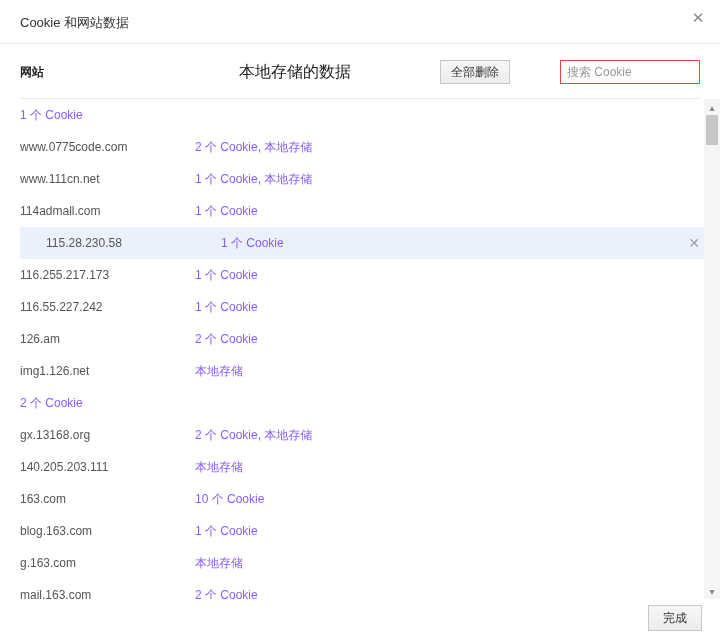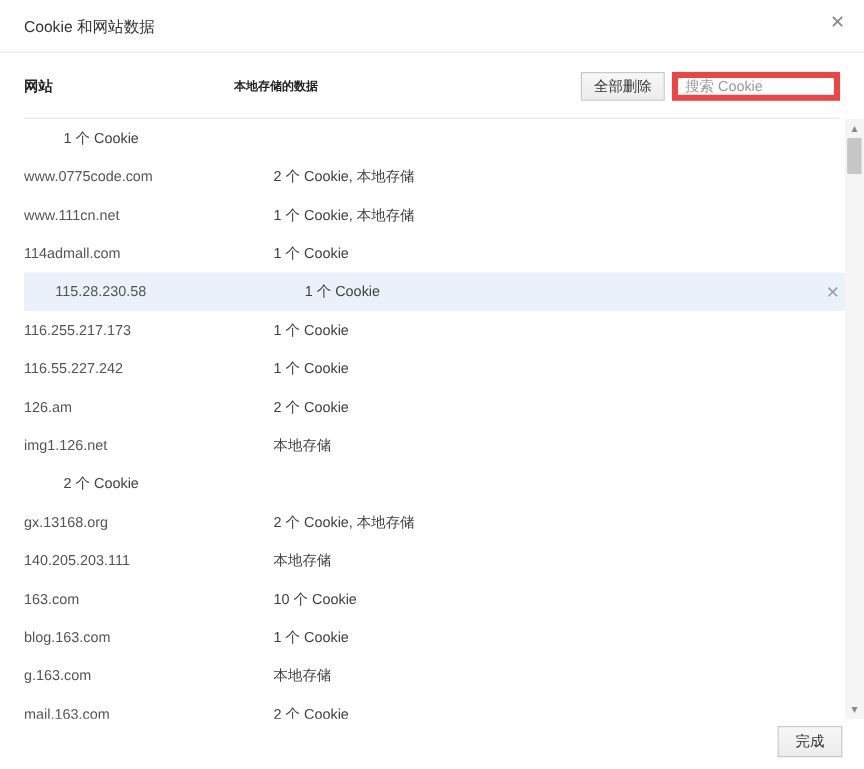--- a/index.html
+++ b/index.html
@@ -32,49 +32,50 @@
   width: 24px; height: 24px;
   display: flex; align-items: center; justify-content: center;
   color: #888;
   cursor: pointer;
   font-size: 15px;
 }
 .toolbar {
   display: flex;
   align-items: center;
   padding: 16px 20px 8px 20px;
+  gap: 44px;
 }
 .col-site-header {
   width: 175px;
   font-weight: bold;
   font-size: 12px;
   color: #222;
 }
 .col-data-header {
   flex: 1;
-  font-weight: bold;
-  font-size: 10px;
+  font-weight: normal;
+  font-size: 16px;
   color: #222;
 }
 .btn {
   height: 24px;
   padding: 0 10px;
   font-size: 12px;
   border: 1px solid #c8c8c8;
   background: linear-gradient(#f7f7f7, #ececec);
   color: #333;
   cursor: pointer;
 }
 .toolbar .btn { margin-right: 6px; }
 .search-input {
   height: 24px;
   width: 140px;
   padding: 0 6px;
   font-size: 12px;
-  border: 5px solid #ef4444;
+  border: 1px solid #ef4444;
   color: #333;
 }
 .search-input::placeholder { color: #999; }
 .divider {
   margin: 6px 20px 0 20px;
   border: none;
   border-top: 1px solid #e8e8e8;
 }
 .list-wrapper {
   position: relative;
@@ -89,21 +90,21 @@
 .row {
   display: flex;
   align-items: center;
   height: 32px;
   font-size: 12px;
   color: #555;
   position: relative;
 }
 .row + .row { border-top: none; }
 .row .site { width: 175px; color: #555; white-space: nowrap; }
-.row .data { flex: 1; color: #404040; white-space: nowrap; margin-left: 33px; }
+.row .data { flex: 1; color: #8b5cf6; white-space: nowrap; }
 .row.sel { background: #ebf1fb; padding-left: 26px; }
 .row .row-remove {
   position: absolute;
   right: 14px; top: 50%;
   transform: translateY(-50%);
   width: 16px; height: 16px;
   display: none;
   align-items: center; justify-content: center;
   color: #9aa0a6;
   font-size: 14px;

